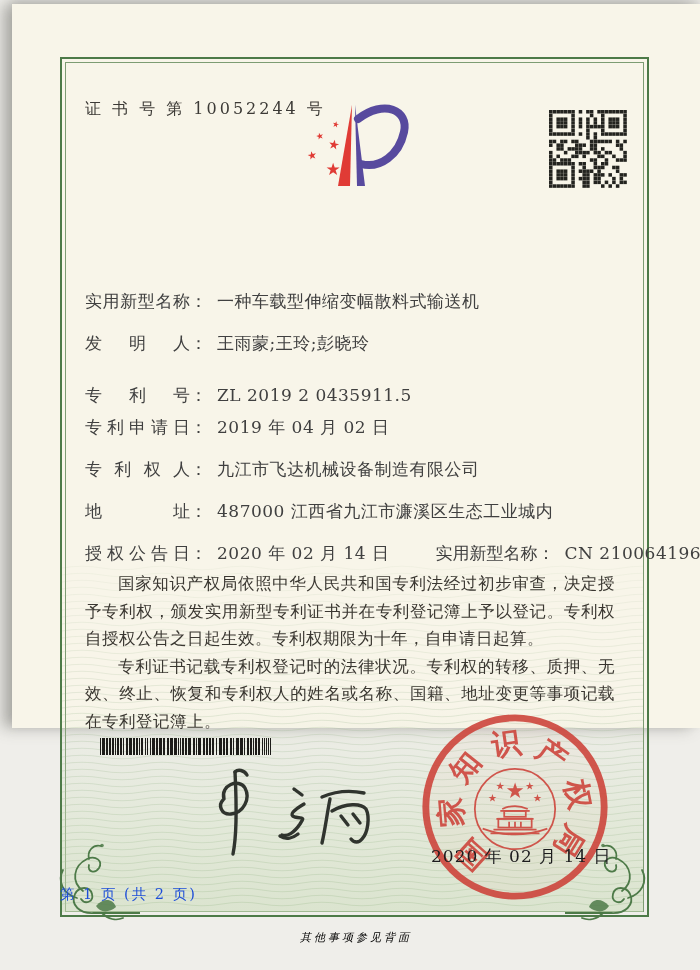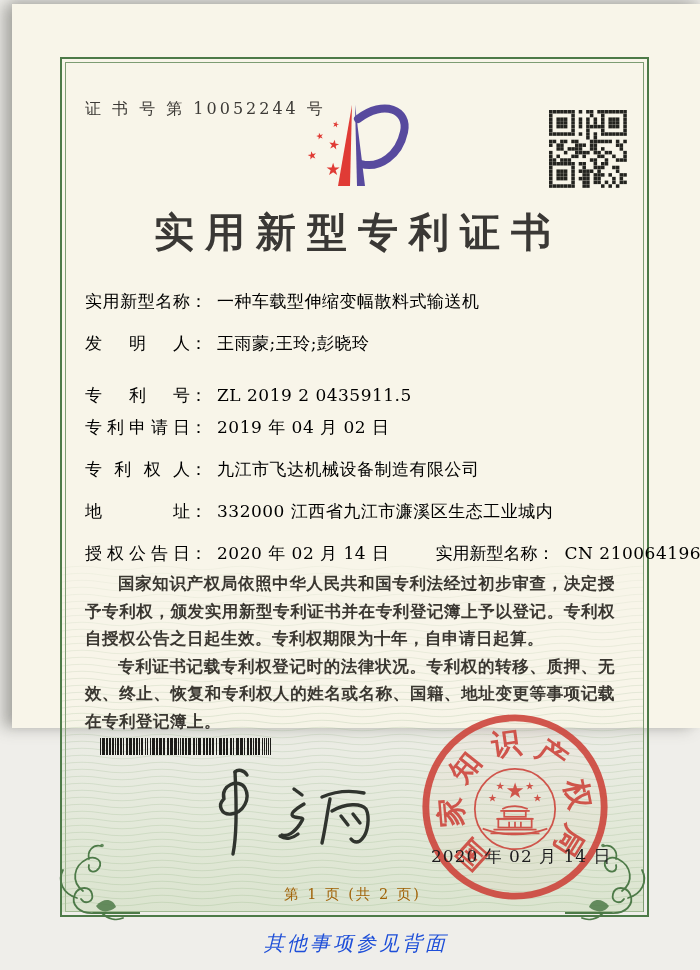--- a/index.html
+++ b/index.html
@@ -29,49 +29,49 @@
     font-size:16px;letter-spacing:3px;color:#3c3a36;
   }
   .logo{position:absolute;left:286px;top:98px;width:120px;height:92px;z-index:2;}
   .qr{position:absolute;left:537px;top:106px;width:78px;height:78px;z-index:2;}
   .title{
     position:absolute;left:48px;top:201px;width:585px;z-index:2;
     text-align:center;font-size:40px;font-weight:600;color:#3a3835;
     letter-spacing:11px;padding-left:11px;box-sizing:border-box;
   }
   .fields{position:absolute;left:73px;top:0;width:560px;z-index:2;}
-  .row{position:absolute;left:0;font-size:17px;color:#000000;white-space:nowrap;}
+  .row{position:absolute;left:0;font-size:17px;color:#404040;white-space:nowrap;}
   .f-label{
     display:inline-block;width:105px;text-align:justify;text-align-last:justify;
     vertical-align:bottom;
   }
   .f-colon{margin-right:10px;}
   .f-value{letter-spacing:.5px;}
   .grant-no{margin-left:46px;}
   .paras{
     position:absolute;left:73px;top:566px;width:530px;z-index:2;
     font-size:16.5px;line-height:27.5px;color:#3a3731;text-align:justify;
   }
-  .paras p{margin:0;text-indent:2em;letter-spacing:.5px;font-weight:bold;}
+  .paras p{margin:0;text-indent:2em;letter-spacing:.5px;}
   .barcode{position:absolute;left:88px;top:734px;width:174px;height:17px;z-index:2;}
   .officer{position:absolute;left:77px;top:787px;z-index:2;font-size:17px;color:#2f2d29;line-height:28px;letter-spacing:2px;}
   .signature{position:absolute;left:182px;top:754px;width:195px;height:102px;z-index:3;}
   .signature path{fill:none;stroke:#30342e;stroke-width:3.4;stroke-linecap:round;stroke-linejoin:round;}
   .seal{position:absolute;left:405px;top:705px;width:196px;height:196px;z-index:2;opacity:.88;}
   .seal .ring{fill:rgba(220,90,80,.04);stroke:var(--c-seal);stroke-width:7;}
   .seal text{fill:var(--c-seal);font-weight:bold;font-family:"DejaVu Serif",serif;}
   .seal .em{stroke:var(--c-seal);fill:none;stroke-width:1.8;}
   .seal-date{position:absolute;left:419px;top:841px;z-index:4;font-size:17px;letter-spacing:1px;color:#1c1c1e;}
-  .page-num{position:absolute;left:48px;top:881px;width:585px;text-align:center;z-index:3;font-size:14.5px;color:#a16207;letter-spacing:2px;}
+  .page-num{position:absolute;left:48px;top:881px;width:585px;text-align:left;z-index:3;font-size:14.5px;color:#1d4ed8;letter-spacing:2px;}
   .flourish{position:absolute;width:90px;height:90px;z-index:2;}
   .flourish.fl-left{left:38px;top:838px;}
   .flourish.fl-right{left:553px;top:838px;}
   .flourish path{fill:none;stroke:var(--c-border);stroke-width:1.8;stroke-linecap:round;}
   .flourish .leaf{fill:var(--c-border);stroke:none;opacity:.85;}
-  .back-note{position:absolute;left:0;top:926px;width:688px;text-align:center;z-index:2;font-size:20px;color:#1d4ed8;letter-spacing:3px;font-style:italic;}
+  .back-note{position:absolute;left:0;top:926px;width:688px;text-align:center;z-index:2;font-size:11px;color:#000000;letter-spacing:3px;font-style:italic;}
   .logo .wedge-red{fill:var(--c-logo-red);}
   .logo .wedge-purple{fill:var(--c-logo-purple);}
   .logo .bowl{fill:none;stroke:var(--c-logo-purple);stroke-width:8;stroke-linecap:round;}
   .logo text{fill:var(--c-logo-red);}
   .qr rect{fill:#23231f;}
   .barcode rect{fill:#1d1c19;}
 </style>
 </head>
 <body>
 
@@ -374,40 +374,39 @@
       <rect x="14.86" y="74.29" width="3.53" height="3.53"></rect>
       <rect x="18.57" y="74.29" width="3.53" height="3.53"></rect>
       <rect x="22.29" y="74.29" width="3.53" height="3.53"></rect>
       <rect x="33.43" y="74.29" width="3.53" height="3.53"></rect>
       <rect x="37.14" y="74.29" width="3.53" height="3.53"></rect>
       <rect x="52.00" y="74.29" width="3.53" height="3.53"></rect>
       <rect x="59.43" y="74.29" width="3.53" height="3.53"></rect>
       <rect x="66.86" y="74.29" width="3.53" height="3.53"></rect>
     </svg>
 
-  <div class="title">实用新型专利证书</div>
 
   <div class="fields">
     <div class="row" style="top:286px">
       <span class="f-label">实用新型名称</span><span class="f-colon">：</span><span class="f-value">一种车载型伸缩变幅散料式输送机</span>
     </div>
     <div class="row" style="top:328px">
       <span class="f-label">发　明　人</span><span class="f-colon">：</span><span class="f-value">王雨蒙;王玲;彭晓玲</span>
     </div>
     <div class="row" style="top:380px">
       <span class="f-label">专　利　号</span><span class="f-colon">：</span><span class="f-value">ZL 2019 2 0435911.5</span>
     </div>
     <div class="row" style="top:412px">
       <span class="f-label">专利申请日</span><span class="f-colon">：</span><span class="f-value">2019 年 04 月 02 日</span>
     </div>
     <div class="row" style="top:454px">
       <span class="f-label">专 利 权 人</span><span class="f-colon">：</span><span class="f-value">九江市飞达机械设备制造有限公司</span>
     </div>
     <div class="row" style="top:496px">
-      <span class="f-label">地　　　址</span><span class="f-colon">：</span><span class="f-value">332000 江西省九江市濂溪区生态工业城内</span>
+      <span class="f-label">地　　　址</span><span class="f-colon">：</span><span class="f-value">487000 江西省九江市濂溪区生态工业城内</span>
     </div>
     <div class="row" style="top:538px">
       <span class="f-label">授权公告日</span><span class="f-colon">：</span><span class="f-value">2020 年 02 月 14 日</span><span class="grant-no"><span>实用新型名称</span><span class="f-colon">：</span><span class="f-value">CN 210064196 U</span></span>
     </div>
   </div>
 
   <div class="paras">
     <p>国家知识产权局依照中华人民共和国专利法经过初步审查，决定授予专利权，颁发实用新型专利证书并在专利登记簿上予以登记。专利权自授权公告之日起生效。专利权期限为十年，自申请日起算。</p>
     <p>专利证书记载专利权登记时的法律状况。专利权的转移、质押、无效、终止、恢复和专利权人的姓名或名称、国籍、地址变更等事项记载在专利登记簿上。</p>
   </div>

